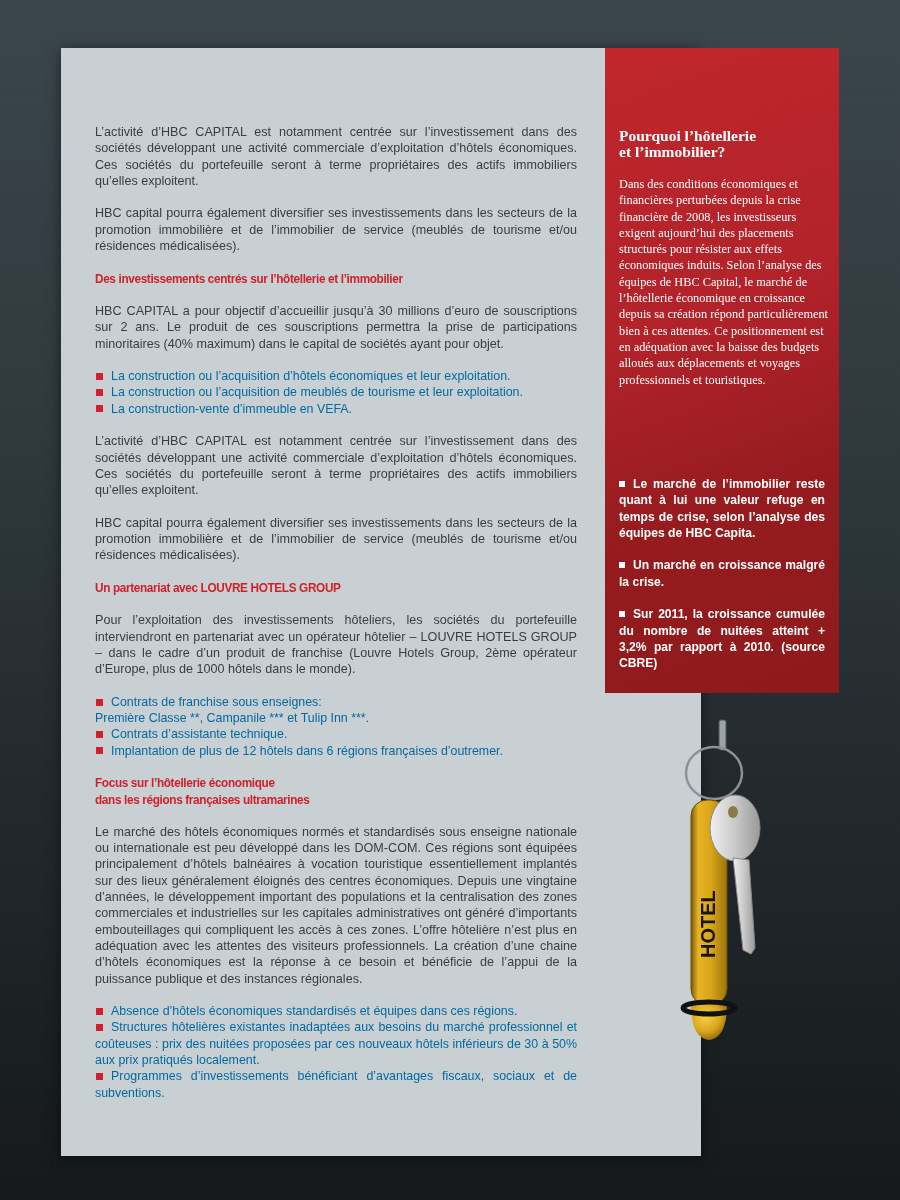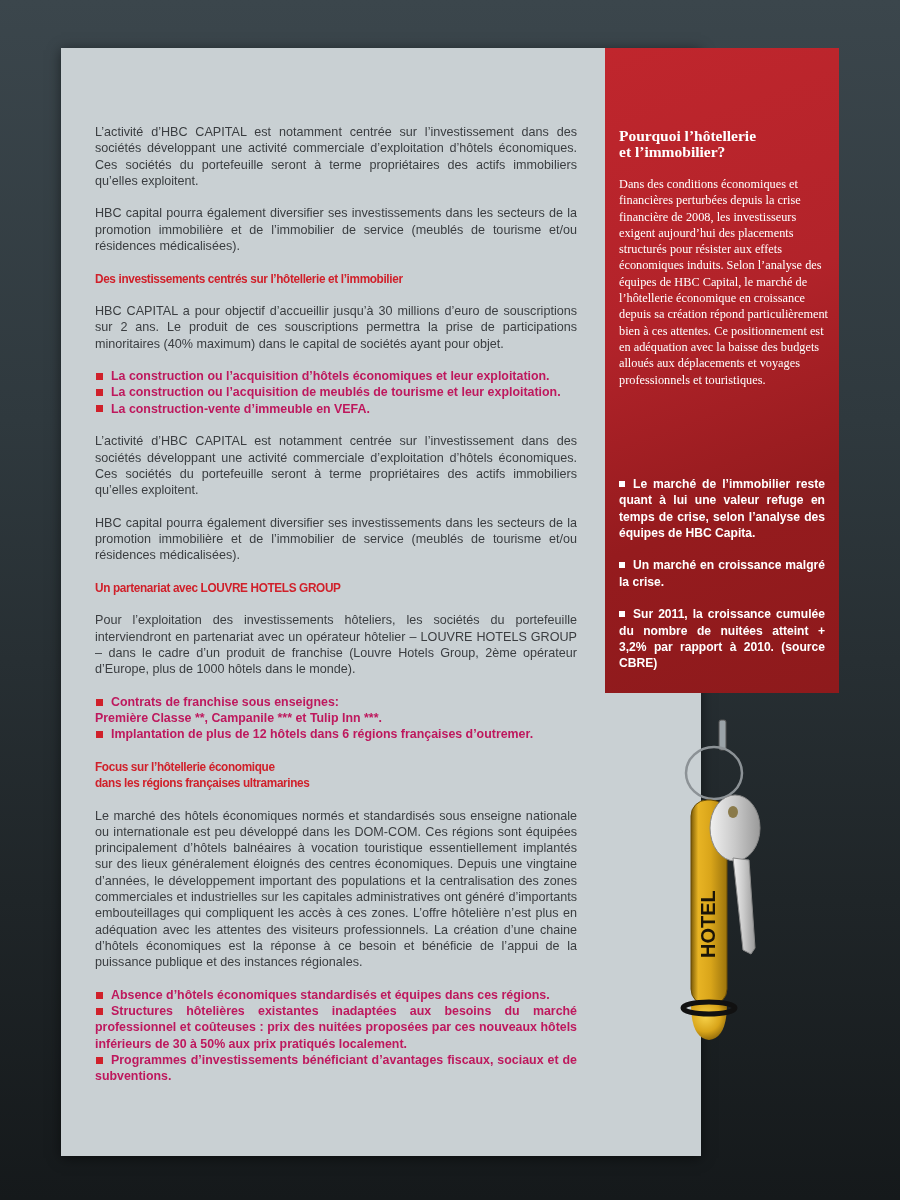--- a/index.html
+++ b/index.html
@@ -18,21 +18,21 @@
     color:#3a3d40; font-size:12.6px; line-height:16.3px;
   }
   .main p { margin:0 0 16.3px 0; text-align:justify; }
   .main h2 {
     margin:0 0 16px 0; color:#d0202a; font-weight:bold;
     font-family: "Liberation Sans", sans-serif; font-size:13.4px; line-height:16.3px;
     letter-spacing:-0.4px; transform: scaleX(0.88); transform-origin:left;
     white-space:nowrap;
   }
   .main ul { list-style:none; margin:0 0 16.3px 0; padding:0; }
-  .main li { font-weight:bold; color:#be185d; font-size:12.4px; line-height:16.3px; }
+  .main li { font-weight:normal; color:#0369a1; font-size:12.4px; line-height:16.3px; }
   .sq { display:inline-block; width:7px; height:7px; background:#d0202a; margin:0 8px 1px 1px; vertical-align:middle; }
   .sidebar {
     position:absolute; left:544px; top:0; width:234px; height:645px;
     background: linear-gradient(160deg, #c0262d 0%, #b2232a 40%, #951b1e 70%, #8e1a1c 100%);
     color:#fff;
   }
   .sidebar h3 {
     margin:0; position:absolute; left:14px; top:80px; width:210px;
     font-family:"Liberation Serif", serif; font-weight:bold; font-size:15.5px; line-height:16px;
   }
@@ -63,20 +63,21 @@
       <li><span class="sq"></span><span>La construction ou l’acquisition de meublés de tourisme et leur exploitation.</span></li>
       <li><span class="sq"></span><span>La construction-vente d’immeuble en VEFA.</span></li>
     </ul>
     <p>L’activité d’HBC CAPITAL est notamment centrée sur l’investissement dans des sociétés développant une activité commerciale d’exploitation d’hôtels économiques. Ces sociétés du portefeuille seront à terme propriétaires des actifs immobiliers qu’elles exploitent.</p>
     <p>HBC capital pourra également diversifier ses investissements dans les secteurs de la promotion immobilière et de l’immobilier de service (meublés de tourisme et/ou résidences médicalisées).</p>
 
     <h2>Un partenariat avec LOUVRE HOTELS GROUP</h2>
     <p>Pour l’exploitation des investissements hôteliers, les sociétés du portefeuille interviendront en partenariat avec un opérateur hôtelier – LOUVRE HOTELS GROUP – dans le cadre d’un produit de franchise (Louvre Hotels Group, 2ème opérateur d’Europe, plus de 1000 hôtels dans le monde).</p>
     <ul>
       <li><span class="sq"></span><span>Contrats de franchise sous enseignes:</span><br><span>Première Classe **, Campanile *** et Tulip Inn ***.</span></li>
+      <li><span class="sq"></span><span>Contrats d’assistante technique.</span></li>
       <li><span class="sq"></span><span>Implantation de plus de 12 hôtels dans 6 régions françaises d’outremer.</span></li>
     </ul>
 
     <h2><span>Focus sur l’hôtellerie économique</span><br><span>dans les régions françaises ultramarines</span></h2>
     <p>Le marché des hôtels économiques normés et standardisés sous enseigne nationale ou internationale est peu développé dans les DOM-COM. Ces régions sont équipées principalement d’hôtels balnéaires à vocation touristique essentiellement implantés sur des lieux généralement éloignés des centres économiques. Depuis une vingtaine d’années, le développement important des populations et la centralisation des zones commerciales et industrielles sur les capitales administratives ont généré d’importants embouteillages qui compliquent les accès à ces zones. L’offre hôtelière n’est plus en adéquation avec les attentes des visiteurs professionnels. La création d’une chaine d’hôtels économiques est la réponse à ce besoin et bénéficie de l’appui de la puissance publique et des instances régionales.</p>
     <ul style="text-align:justify;">
       <li><span class="sq"></span><span>Absence d’hôtels économiques standardisés et équipes dans ces régions.</span></li>
       <li><span class="sq"></span><span>Structures hôtelières existantes inadaptées aux besoins du marché professionnel et coûteuses : prix des nuitées proposées par ces nouveaux hôtels inférieurs de 30 à 50% aux prix pratiqués localement.</span></li>
       <li><span class="sq"></span><span>Programmes d’investissements bénéficiant d’avantages fiscaux, sociaux et de subventions.</span></li>
     </ul>

